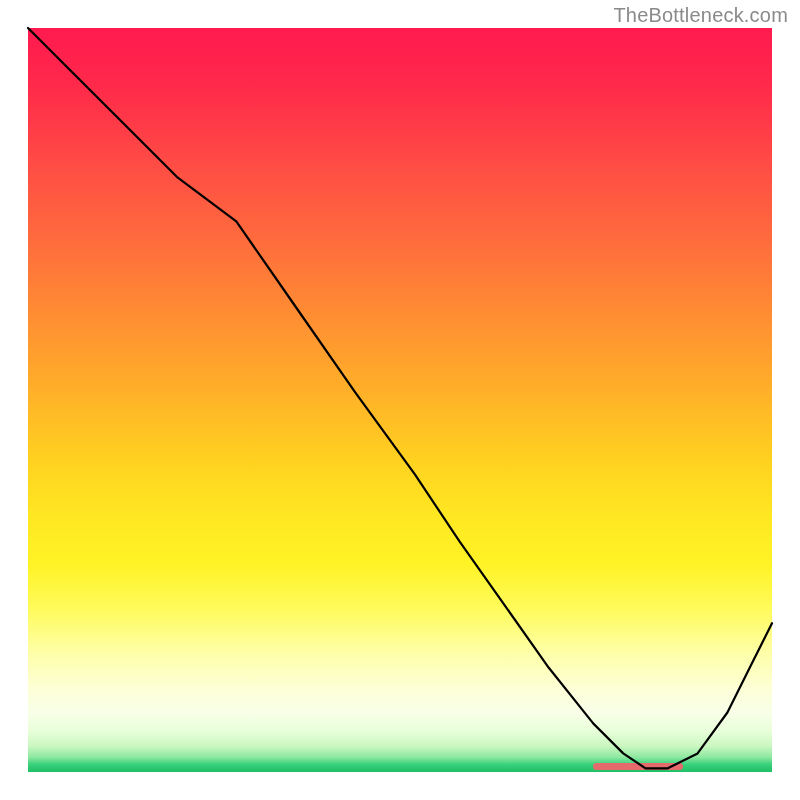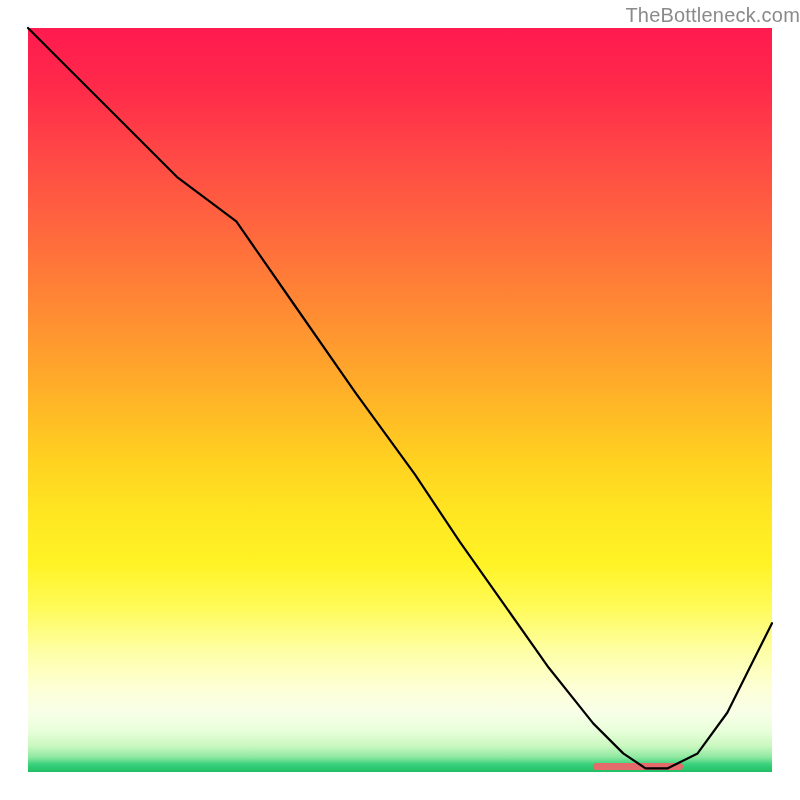--- a/index.html
+++ b/index.html
@@ -1,21 +1,21 @@
 <!DOCTYPE html>
 <html><head>
 <meta charset="utf-8">
 <style>
   * { margin: 0; padding: 0; box-sizing: border-box; }
   html, body { width: 800px; height: 800px; overflow: hidden; background: #fff; }
   .container { position: relative; width: 800px; height: 800px; }
   .watermark {
     position: absolute;
     top: 4px;
-    right: 0;
+    right: 12px;
     font-family: Arial, Helvetica, sans-serif;
     font-size: 20px;
     color: #8a8a8a;
     letter-spacing: 0.2px;
   }
   .plot {
     position: absolute;
     left: 28px;
     top: 28px;
     width: 744px;

